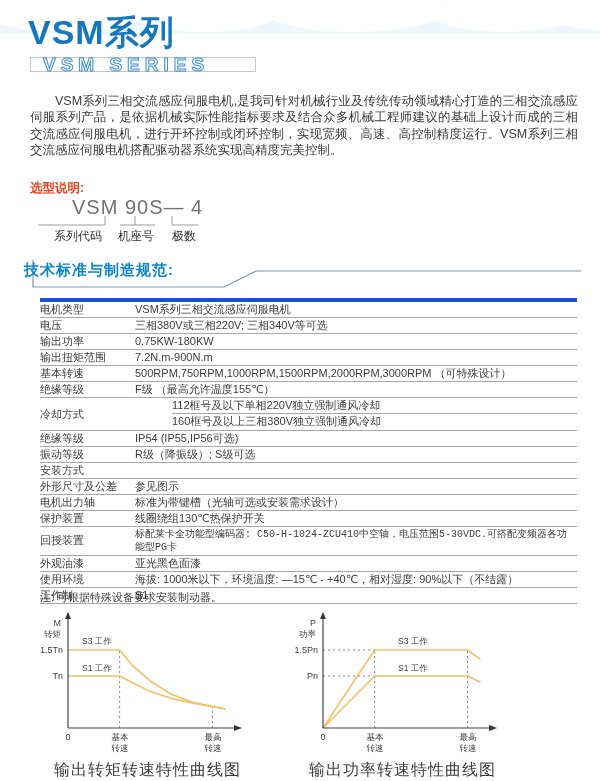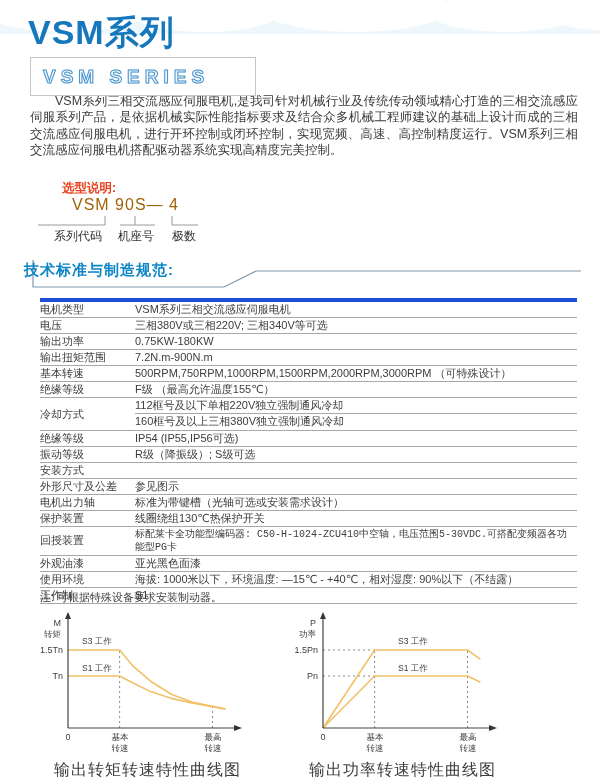--- a/index.html
+++ b/index.html
@@ -12,51 +12,51 @@
     background:#eef7fc; z-index:0; }
   .cloud { position:absolute; background:#ffffff; border-radius:50%; }
   .c1 { left:-20px; top:-14px; width:170px; height:46px; }
   .c2 { left:130px; top:-8px; width:150px; height:40px; }
   .c3 { left:260px; top:-16px; width:190px; height:48px; }
   .c4 { left:430px; top:-6px; width:150px; height:38px; }
   .c5 { left:540px; top:-14px; width:120px; height:44px; }
 
   .page-title { position:absolute; left:28px; top:10px; z-index:2;
     font-size:34px; font-weight:bold; color:#1677bd; letter-spacing:1px; }
-  .series-box { position:absolute; left:30px; top:57px; width:226px; height:39px;
+  .series-box { position:absolute; left:30px; top:57px; width:226px; height:15px;
     border:1px solid #c6c6c6; display:flex; align-items:center; padding-left:12px; z-index:2; background:#fff; }
   .series-text { font-size:19px; font-weight:bold; letter-spacing:5px;
     color:#f3f9fd; -webkit-text-stroke:1px #4a95cc;
     text-shadow:0 0 1px #4a95cc; }
 
   .intro { position:absolute; left:30px; top:93px; width:548px;
     font-size:12.5px; line-height:16.3px; color:#3a3a3a; text-indent:25px; text-align:justify; }
 
   .sel-heading { position:absolute; left:30px; top:180px; font-size:12.5px;
-    font-weight:bold; color:#e8401c;margin-left:32px; }
-  .model-code { position:absolute; left:72px; top:196px; font-size:16px;
-    color:#a16207; letter-spacing:1px; }
+    font-weight:bold; color:#e8401c; }
+  .model-code { position:absolute; left:72px; top:196px; font-size:20px;
+    color:#737373; letter-spacing:1px; }
   .sel-svg { position:absolute; left:30px; top:215px; }
   .sel-labels { position:absolute; left:30px; top:228px; width:240px; height:16px; font-size:12px; color:#333; }
   .sel-labels span { position:absolute; top:0; }
   .sl0 { left:24px; } .sl1 { left:88px; } .sl2 { left:142px; }
 
   .spec-deco { position:absolute; left:28px; top:256px; }
   .spec-heading { position:absolute; left:24px; top:261px; font-size:15px;
     font-weight:bold; color:#0e86c6; letter-spacing:1px; }
 
   .spec-table { position:absolute; left:40px; top:298px; width:537px;
     border-top:4px solid #1d4ed8; font-size:11px; color:#3d3d3d; }
   .trow { display:flex; border-bottom:1px solid #a8a8a8; min-height:15.5px; align-items:center; }
   .tlabel { width:95px; flex-shrink:0; line-height:13px; padding:1px 2px 1px 0; }
   .tvalue { flex:1; line-height:13px; padding:1px 0; }
   .tvalue.small { font-size:10px;font-family:Liberation Mono, monospace; }
   .trow.multi { align-items:center; }
   .trow.multi .tlabel { padding-top:2px; }
-  .vstack { flex:1; }
+  .vstack { flex:1;margin-left:37px; }
   .vline { line-height:13px; padding:1px 0; min-height:15.5px; display:flex; align-items:center; }
   .vline.divided { border-bottom:1px solid #a8a8a8; }
 
   .note { position:absolute; left:40px; top:590px; font-size:11px; color:#3d3d3d; }
 
   .charts { position:absolute; left:30px; top:610px; display:flex; gap:20px; }
   .chart-block { width:235px; }
   .chart-caption { width:235px; text-align:center; font-size:16px; color:#3d3d3d; margin-top:0; letter-spacing:1px; }
   svg .axis { stroke:#444; stroke-width:1.2; }
   svg .arrow { fill:#333; stroke:none; }

